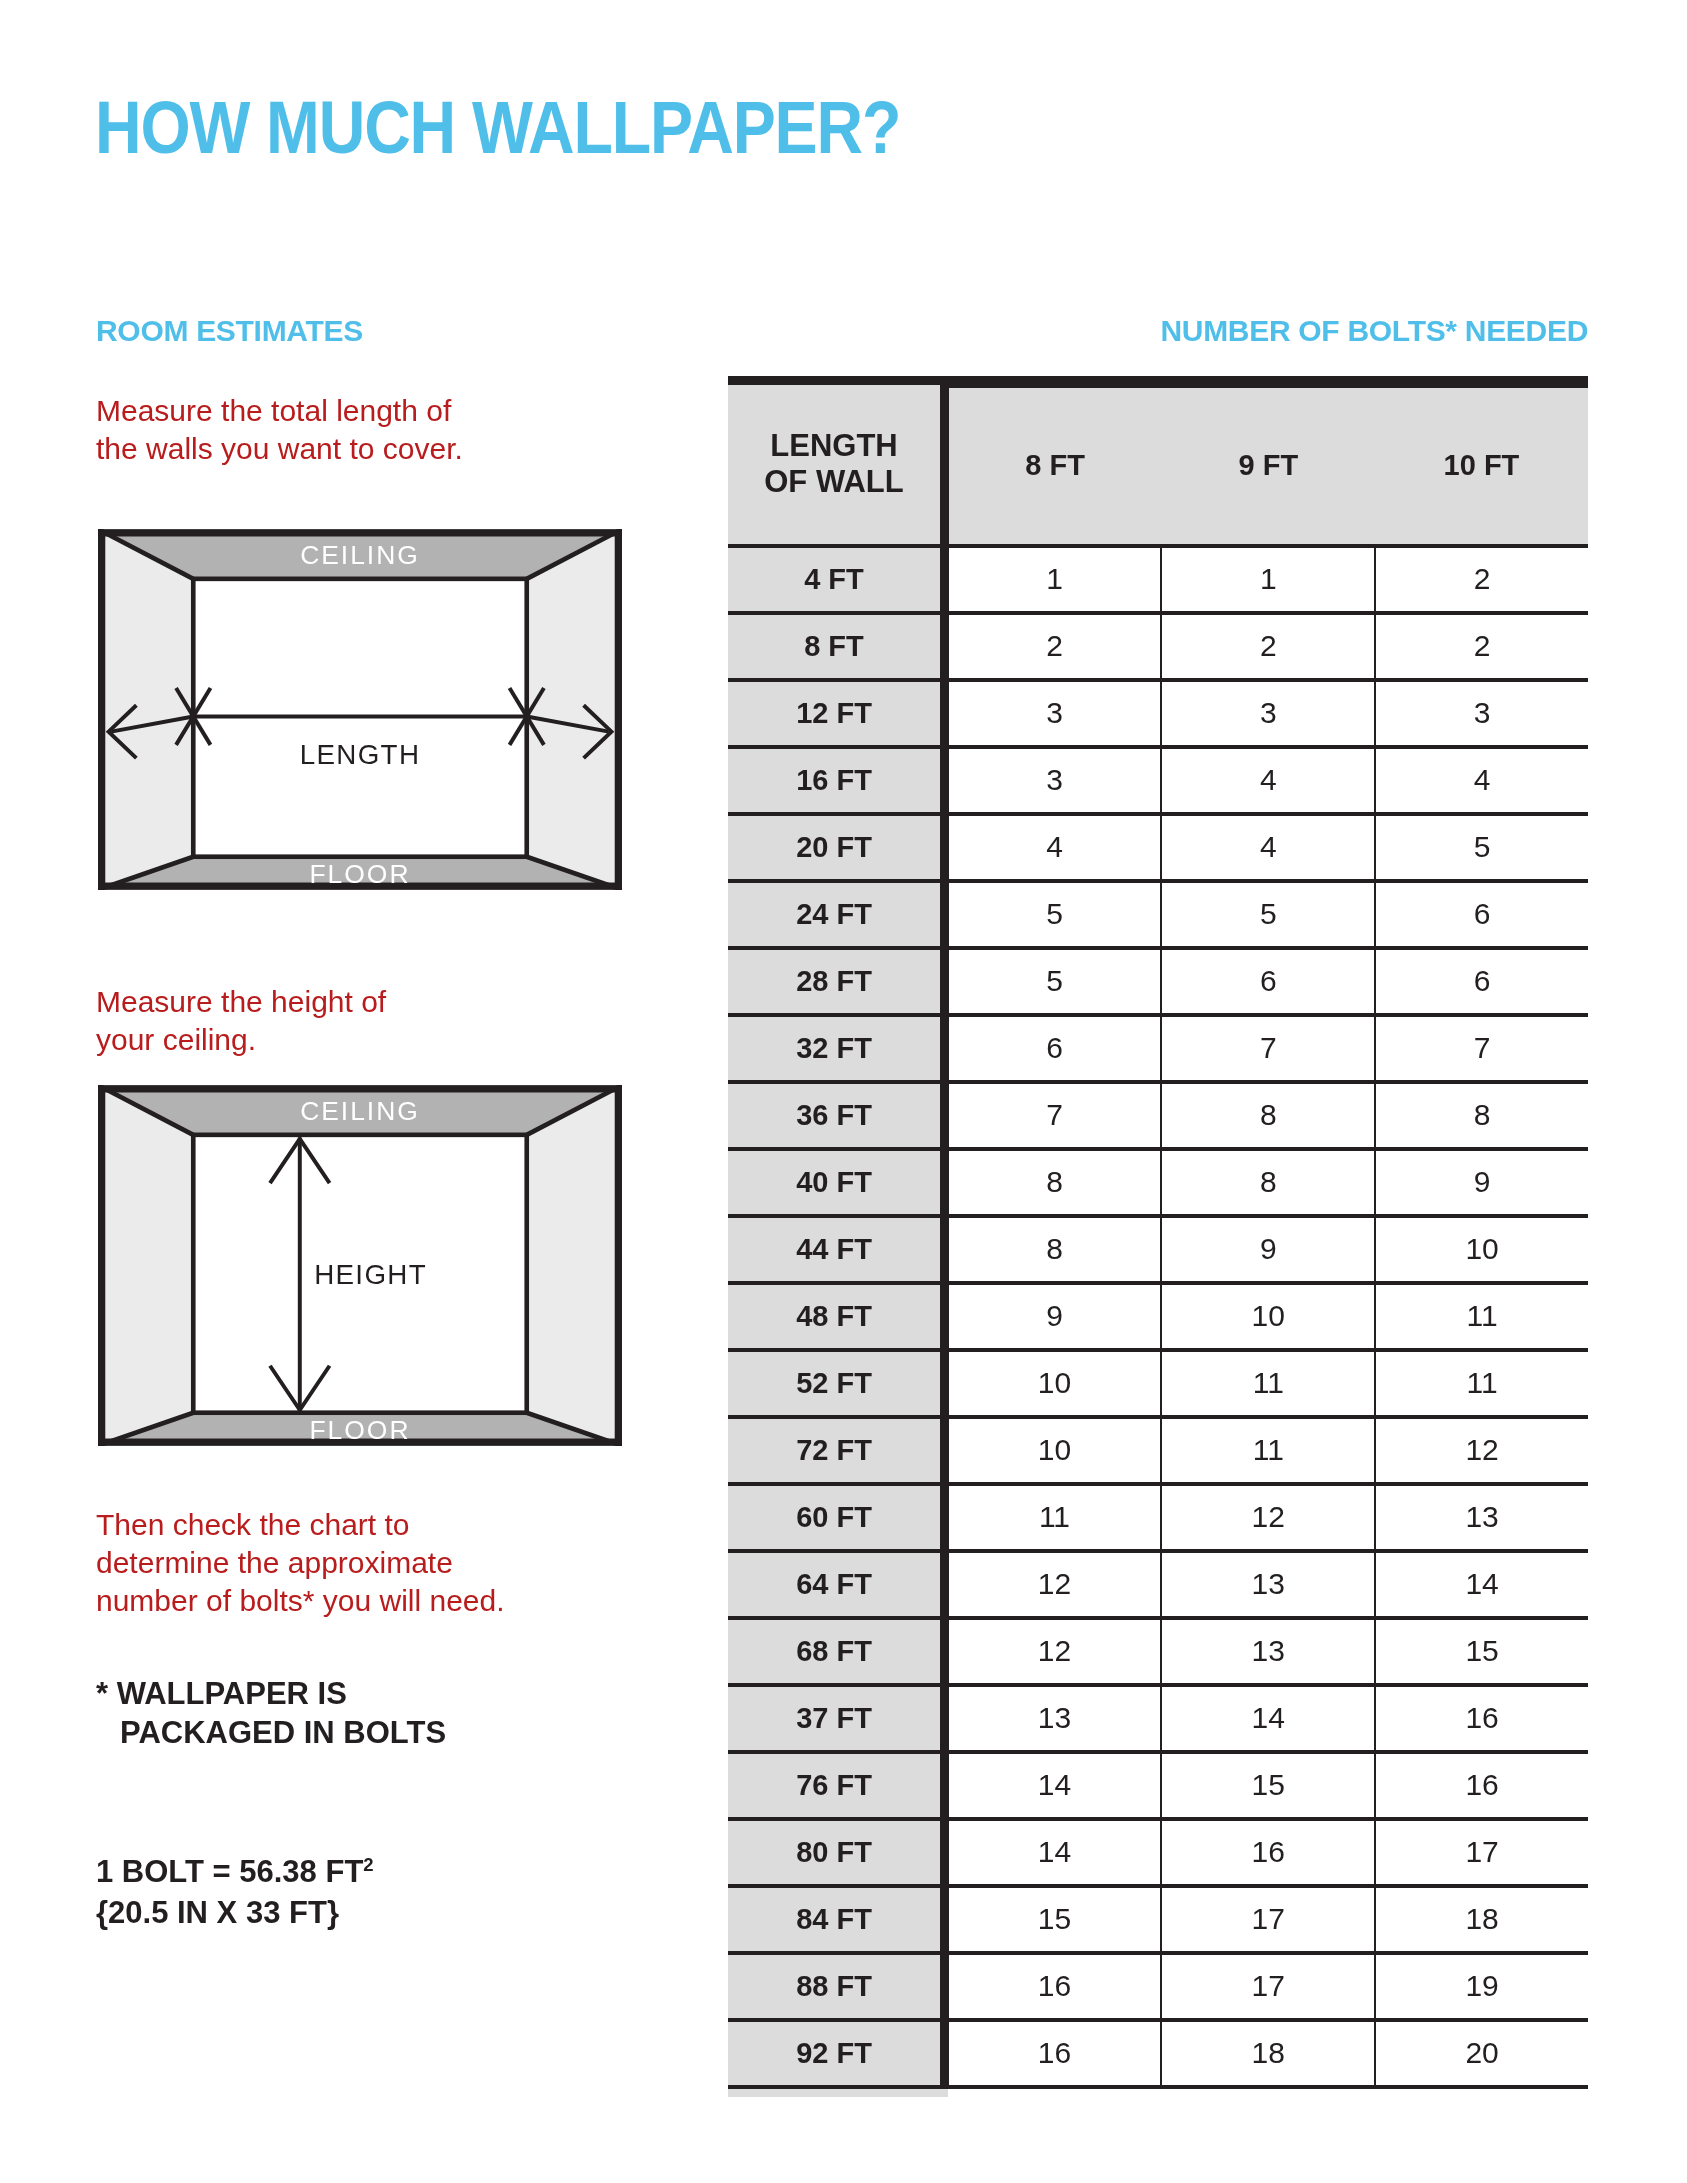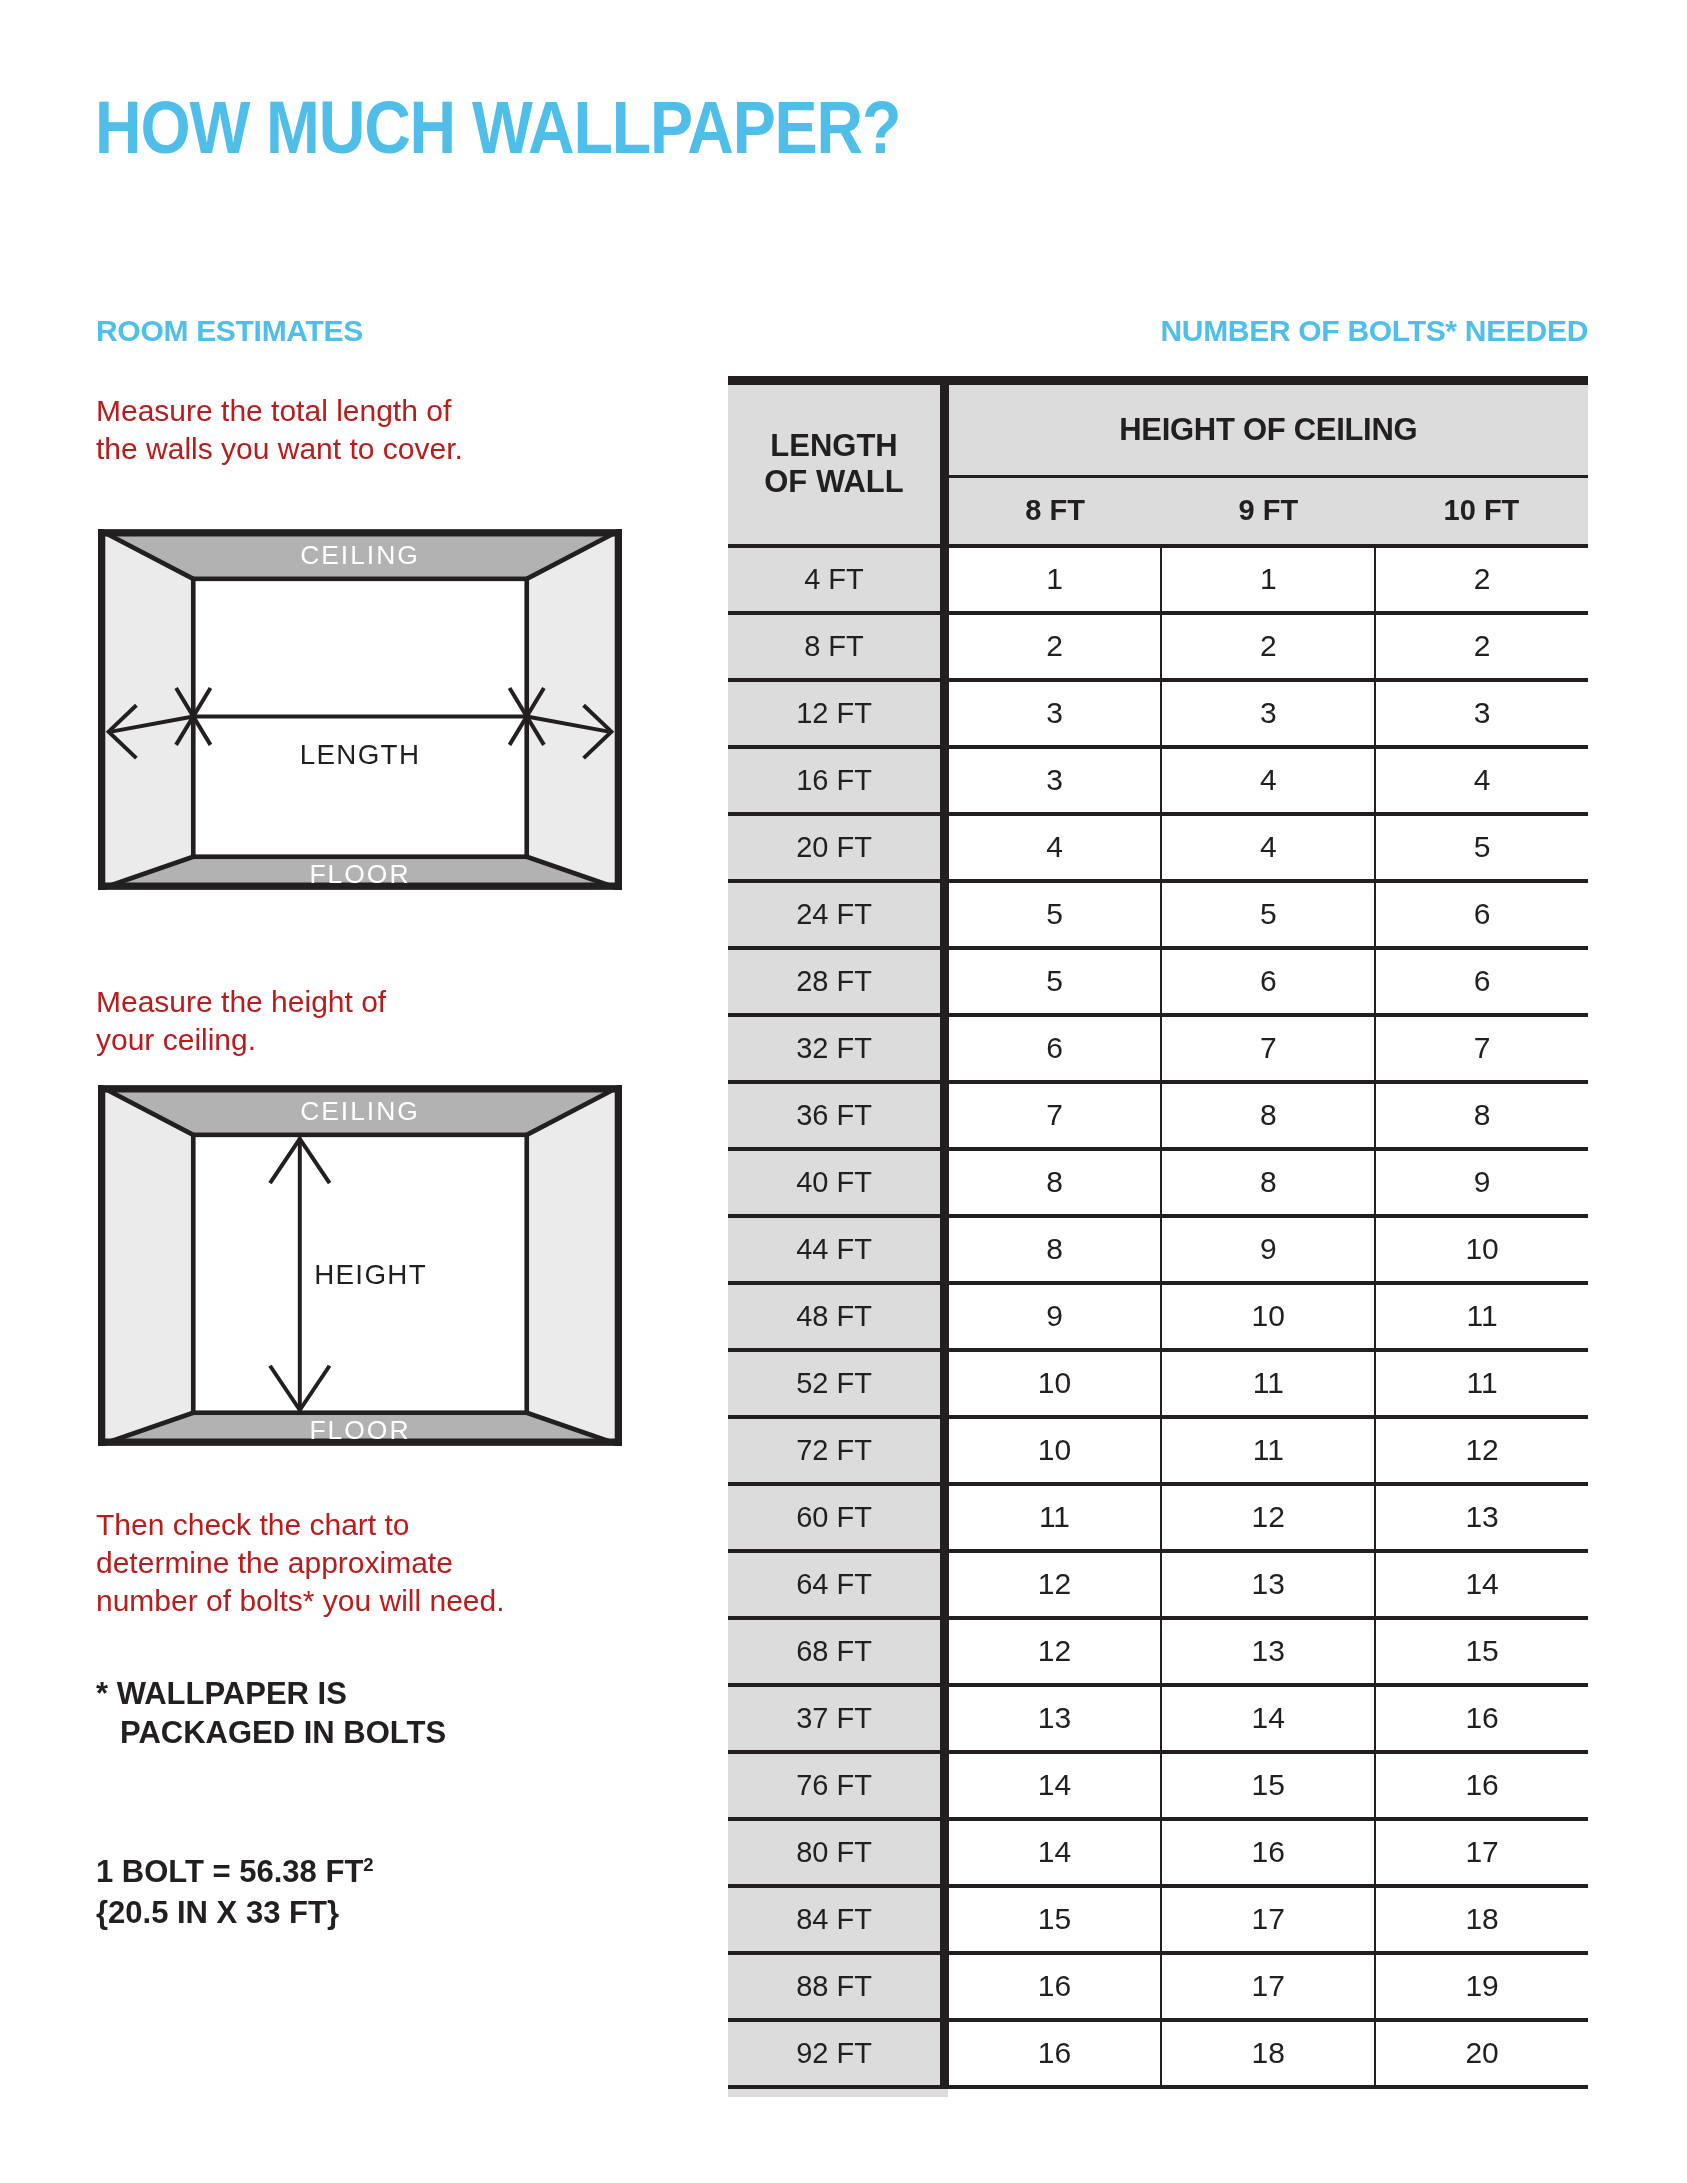--- a/index.html
+++ b/index.html
@@ -52,21 +52,21 @@
   .t-group{height:90px;display:flex;align-items:center;justify-content:center;
     font-size:31px;font-weight:bold;letter-spacing:-0.3px;}
   .t-subline{height:3.3px;background:#231f20;}
   .t-cols{flex:1;display:flex;}
   .t-colcell{flex:1;display:flex;align-items:center;justify-content:center;
     font-size:29px;font-weight:bold;}
   .t-sep{height:4px;background:#231f20;}
   .t-row{display:flex;height:63px;}
   .t-rlabel{
     width:212px;background:#dcdcdc;display:flex;align-items:center;justify-content:center;
-    font-size:29px;font-weight:normal;text-align:center;
+    font-size:29px;font-weight:bold;text-align:center;
   }
   .t-cell{flex:1;display:flex;align-items:center;justify-content:center;
     font-size:30px;font-weight:400;background:#ffffff;}
   .t-row .t-cell + .t-cell{border-left:2.6px solid #231f20;}
   .t-tab{width:220px;height:8.6px;background:#dcdcdc;}
 </style>
 </head>
 <body>
 
 <div class="abs title">HOW MUCH WALLPAPER?</div>
@@ -147,21 +147,20 @@
 
 <div class="abs sec-head table-head">NUMBER OF BOLTS* NEEDED</div>
 
 <div class="abs btable">
   <div class="t-topbar"></div>
   <div class="t-header">
     <div class="t-left-head">LENGTH
 OF WALL</div>
     <div class="t-vdiv"></div>
     <div class="t-right-head">
-      <div class="t-group">HEIGHT OF CEILING</div>
       <div class="t-subline"></div>
       <div class="t-cols">
         <div class="t-colcell">8 FT</div>
         <div class="t-colcell">9 FT</div>
         <div class="t-colcell">10 FT</div>
       </div>
     </div>
   </div>
   <div id="t-body">
       <div class="t-sep"></div>

